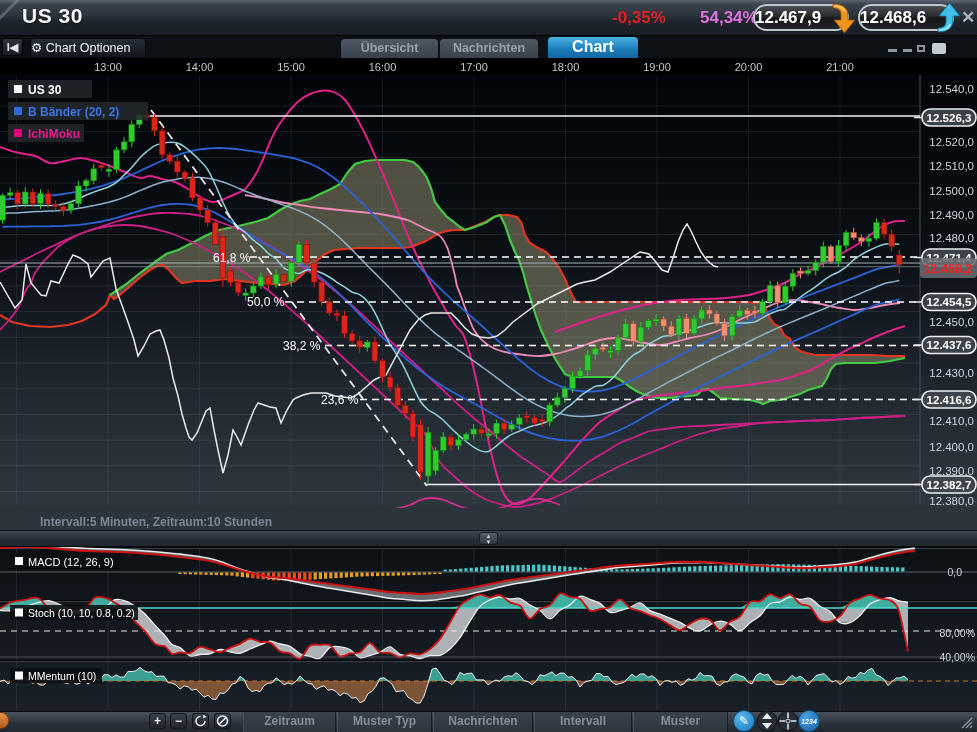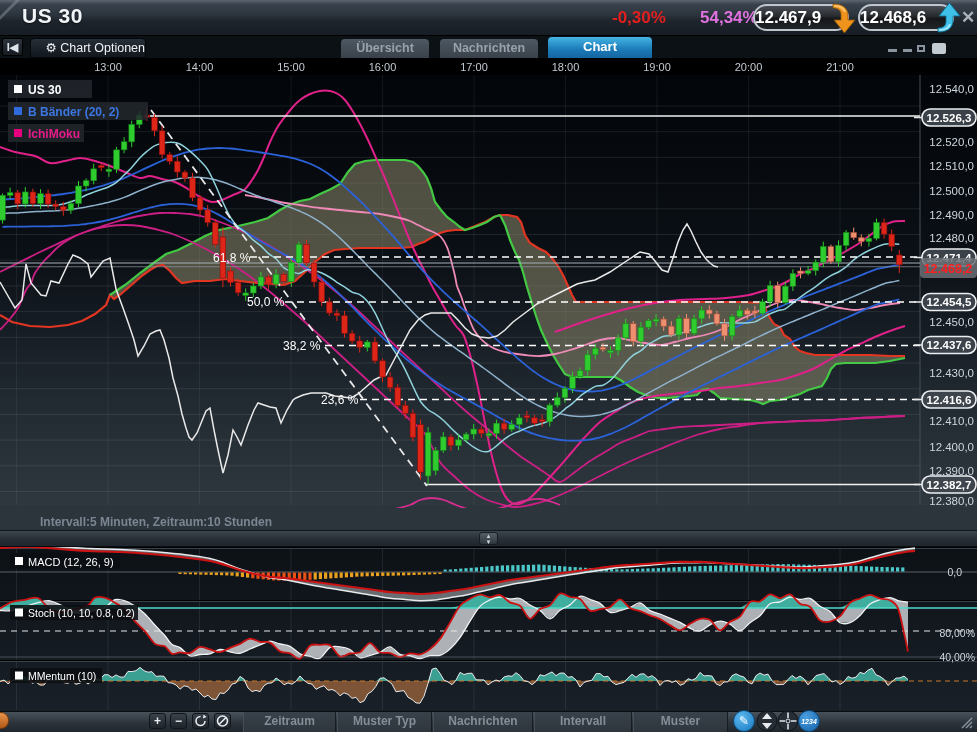--- a/index.html
+++ b/index.html
@@ -5,36 +5,36 @@
 #titlebar{position:absolute;left:0;top:0;width:977px;height:36px;background:linear-gradient(#5d6770 0%,#3a434d 12%,#2a323b 45%,#1d242c 60%,#171d24 100%);border-bottom:1px solid #000}
 #title{position:absolute;left:22px;top:4px;color:#f2f5f8;font-size:21px;font-weight:bold;letter-spacing:0.5px;text-shadow:0 1px 2px rgba(0,0,0,0.6)}
 .pct1{position:absolute;left:612px;top:8px;color:#e21f1f;font-size:17px;font-weight:bold}
 .pct2{position:absolute;left:700px;top:8px;color:#df72df;font-size:17px;font-weight:bold}
 .pill{position:absolute;top:4px;height:27px;border-radius:14px;background:linear-gradient(#4a4f55 0%,#26292e 45%,#141619 55%,#222528 100%);border:2px solid #c0c6cd;color:#fff;font-size:17px;font-weight:bold;line-height:23px;text-align:left}
 #pill1{left:753px;width:96px}
 #pill2{left:858px;width:96px}
 .closex{position:absolute;left:961px;top:7px;color:#aab2ba;font-size:17px;font-weight:bold}
 #tabbar{position:absolute;left:0;top:36px;width:977px;height:22px;background:#0c1116}
 #lbtn{position:absolute;left:2px;top:2px;width:21px;height:18px;background:linear-gradient(#2c343d,#171c22);border:1px solid #000;border-radius:2px;color:#dfe5ea;font-size:11px;font-weight:bold;text-align:center;line-height:16px}
-#cobtn{position:absolute;left:30px;top:2px;width:116px;height:20px;background:linear-gradient(#262e37,#12171d);border:1px solid #05080b;border-radius:4px 4px 0 0;color:#eef2f6;font-size:12.5px;line-height:19px;text-align:right}
+#cobtn{position:absolute;left:30px;top:2px;width:116px;height:20px;background:linear-gradient(#262e37,#12171d);border:1px solid #05080b;border-radius:4px 4px 0 0;color:#eef2f6;font-size:12.5px;line-height:19px;text-align:left}
 .tab{position:absolute;top:3px;height:19px;border-radius:4px 4px 0 0;font-size:12.5px;font-weight:bold;text-align:center;line-height:18px}
-#tab1{left:341px;width:88px;background:linear-gradient(#4e5862,#39424b);color:#97a2ac}
+#tab1{left:341px;width:97px;background:linear-gradient(#4e5862,#39424b);color:#97a2ac}
 #tab2{left:440px;width:98px;background:linear-gradient(#4e5862,#39424b);color:#97a2ac}
-#tab3{left:548px;top:1px;height:21px;width:104px;background:linear-gradient(#45b4e4,#1b7ab8 60%,#1565a0);color:#fff;font-size:13px;line-height:20px}
+#tab3{left:548px;top:1px;height:21px;width:90px;background:linear-gradient(#45b4e4,#1b7ab8 60%,#1565a0);color:#fff;font-size:16px;line-height:20px}
 .winico{position:absolute;top:44px;background:#8a949e}
 #divider{position:absolute;left:0;top:530px;width:977px;height:17px;background:linear-gradient(#3d454e,#262d35 60%,#1e252c);border-top:1px solid #121820;border-bottom:1px solid #0a0e14}
 #divbtn{position:absolute;left:479px;top:532px;width:19px;height:13px;background:linear-gradient(#555f68,#2e353d);border:1px solid #181d23;border-radius:3px;color:#cfd6dc;font-size:6px;text-align:center;line-height:6px}
 #toolbar{position:absolute;left:0;top:711px;width:977px;height:21px;background:linear-gradient(#49525b,#2c333b 55%,#20262d);border-top:1px solid #0a0d10}
 .tbtn{position:absolute;top:713px;width:17px;height:16px;background:linear-gradient(#39414a,#1e242a);border:1px solid #12161a;border-radius:3px;color:#e8ecf0;font-size:12px;font-weight:bold;text-align:center;line-height:14px}
 .ttxt{position:absolute;top:712px;height:34px;color:#848e97;font-size:12px;font-weight:bold;text-align:center;line-height:18px;background:linear-gradient(#39414a,#262d34);border-left:1px solid #454e57;border-right:1px solid #171d23}
 .circ{position:absolute;top:710px;width:22px;height:22px;border-radius:50%;text-align:center}
 </style></head><body>
 <div id="titlebar">
     <div id="title">US 30</div>
-<div class="pct1">-0,30%</div>
+<div class="pct1">-0,35%</div>
     <div class="pct2">54,34%</div>
 <div class="pill" id="pill1">12.467,9</div>
 <div class="pill" id="pill2">12.468,6</div>
 <svg style="position:absolute;left:832px;top:3px" width="26" height="31">
       <path d="M1 1 C12 1 16 6 16 13 L16 17 L23 17 L12.5 30 L2 17 L9 17 L9 12 C9 7 6 5 1 5 Z" fill="#f0931c" stroke="#8a5508" stroke-width="0.8"></path>
       <path d="M2 2 C10 2 13 5 14 9 L12 9 C10 6 8 4 2 4 Z" fill="#ffd080" opacity="0.8"></path>
     </svg>
 <svg style="position:absolute;left:937px;top:3px" width="26" height="31">
       <path d="M1 29 C12 29 16 24 16 17 L16 13 L23 13 L12.5 0 L2 13 L9 13 L9 18 C9 23 6 25 1 25 Z" fill="#3fc0e8" stroke="#0a6a8a" stroke-width="0.8"></path>
       <path d="M2 28 C10 28 13 25 14 21 L12 21 C10 24 8 26 2 26 Z" fill="#b0ecff" opacity="0.8"></path>

